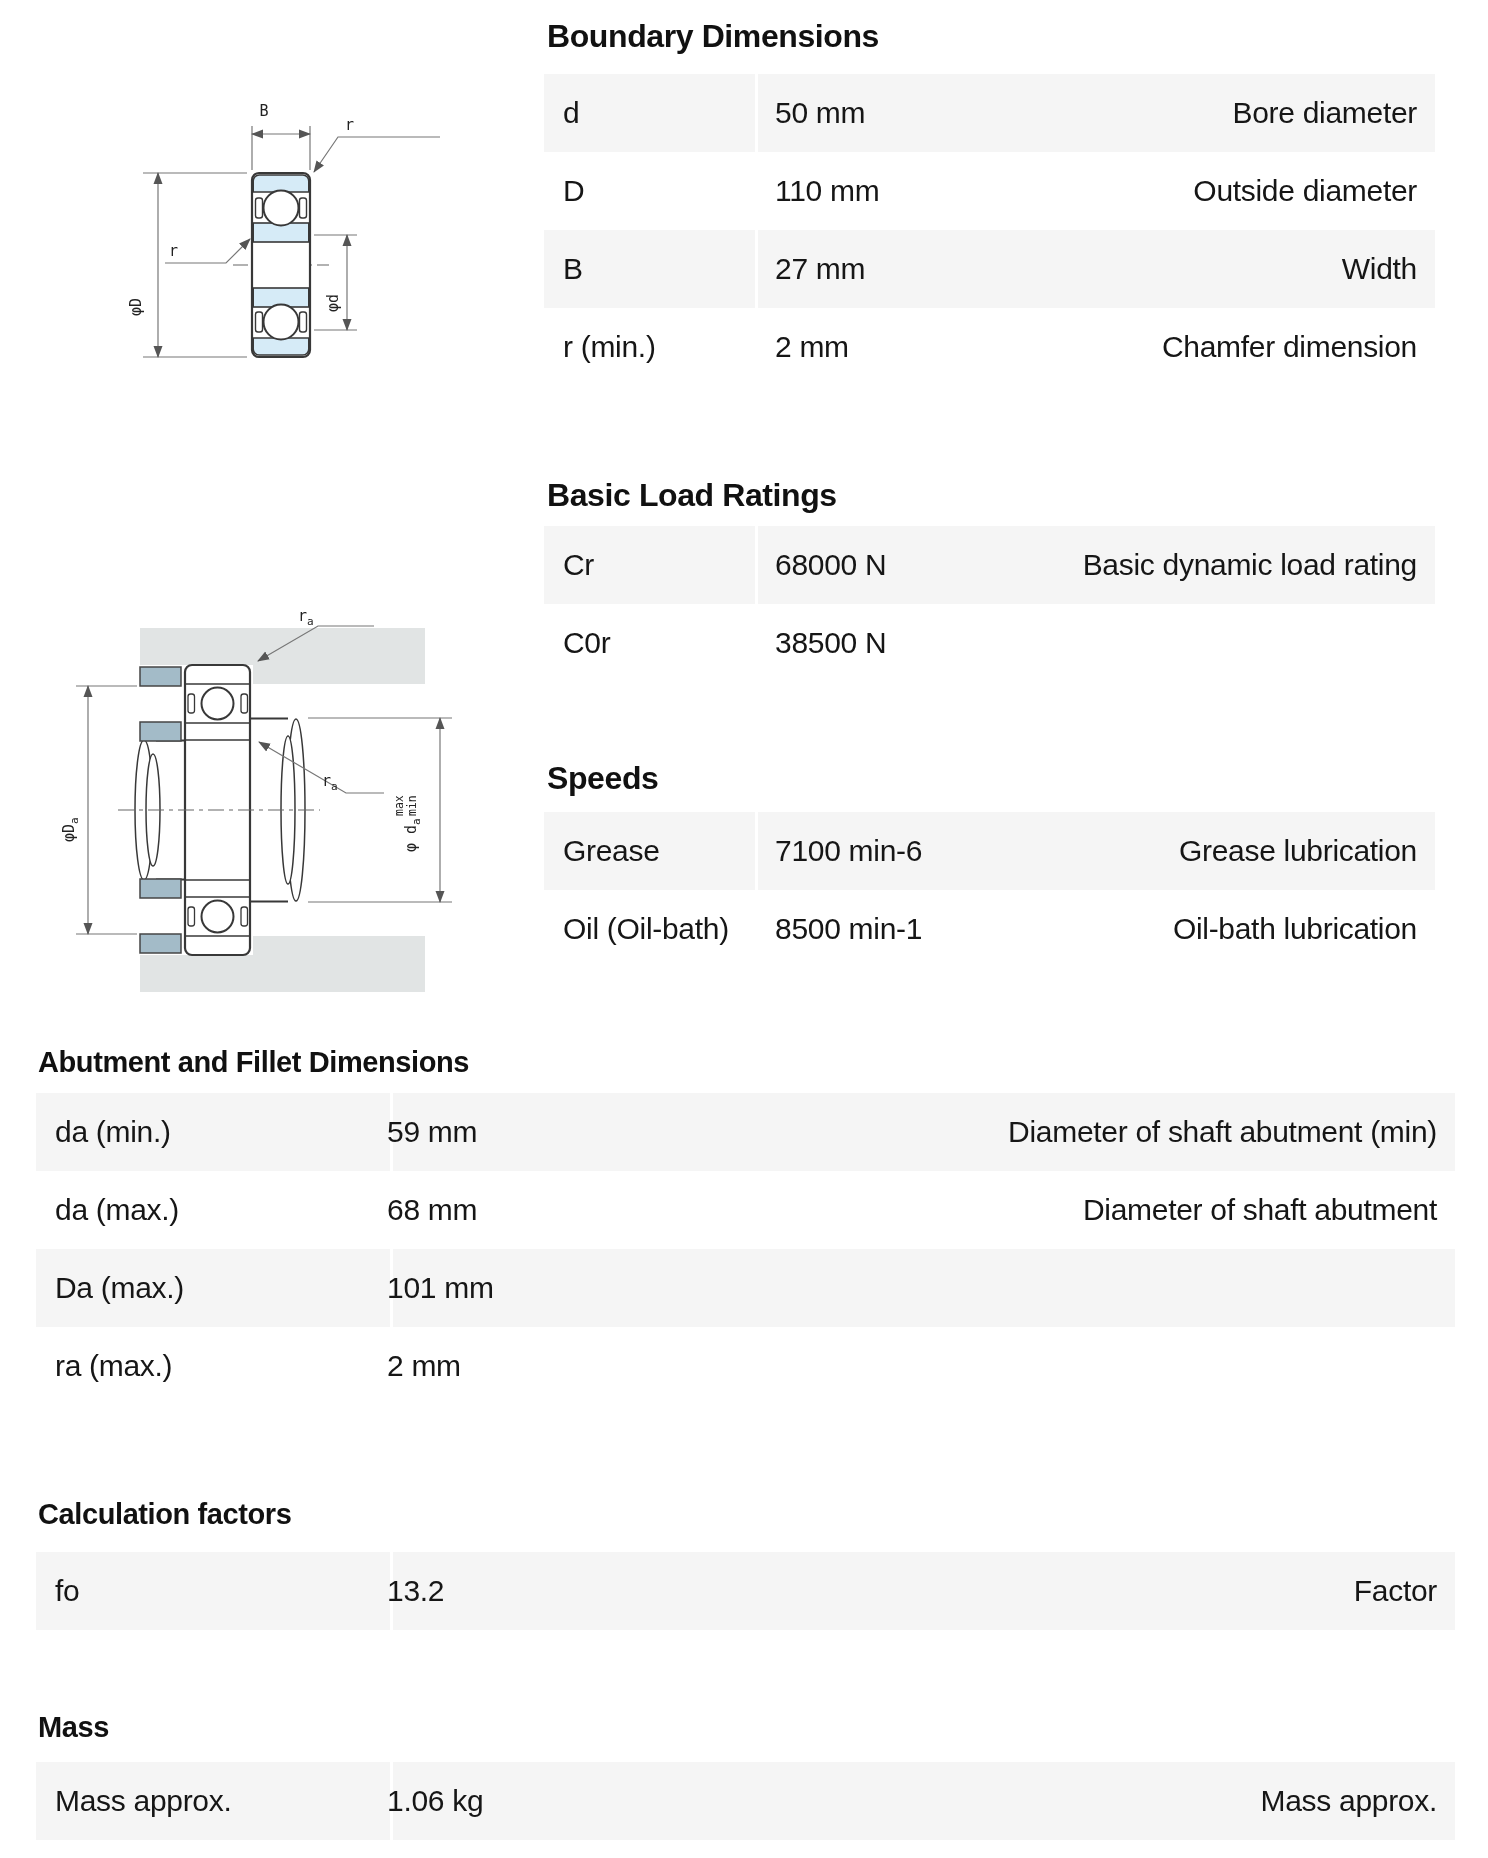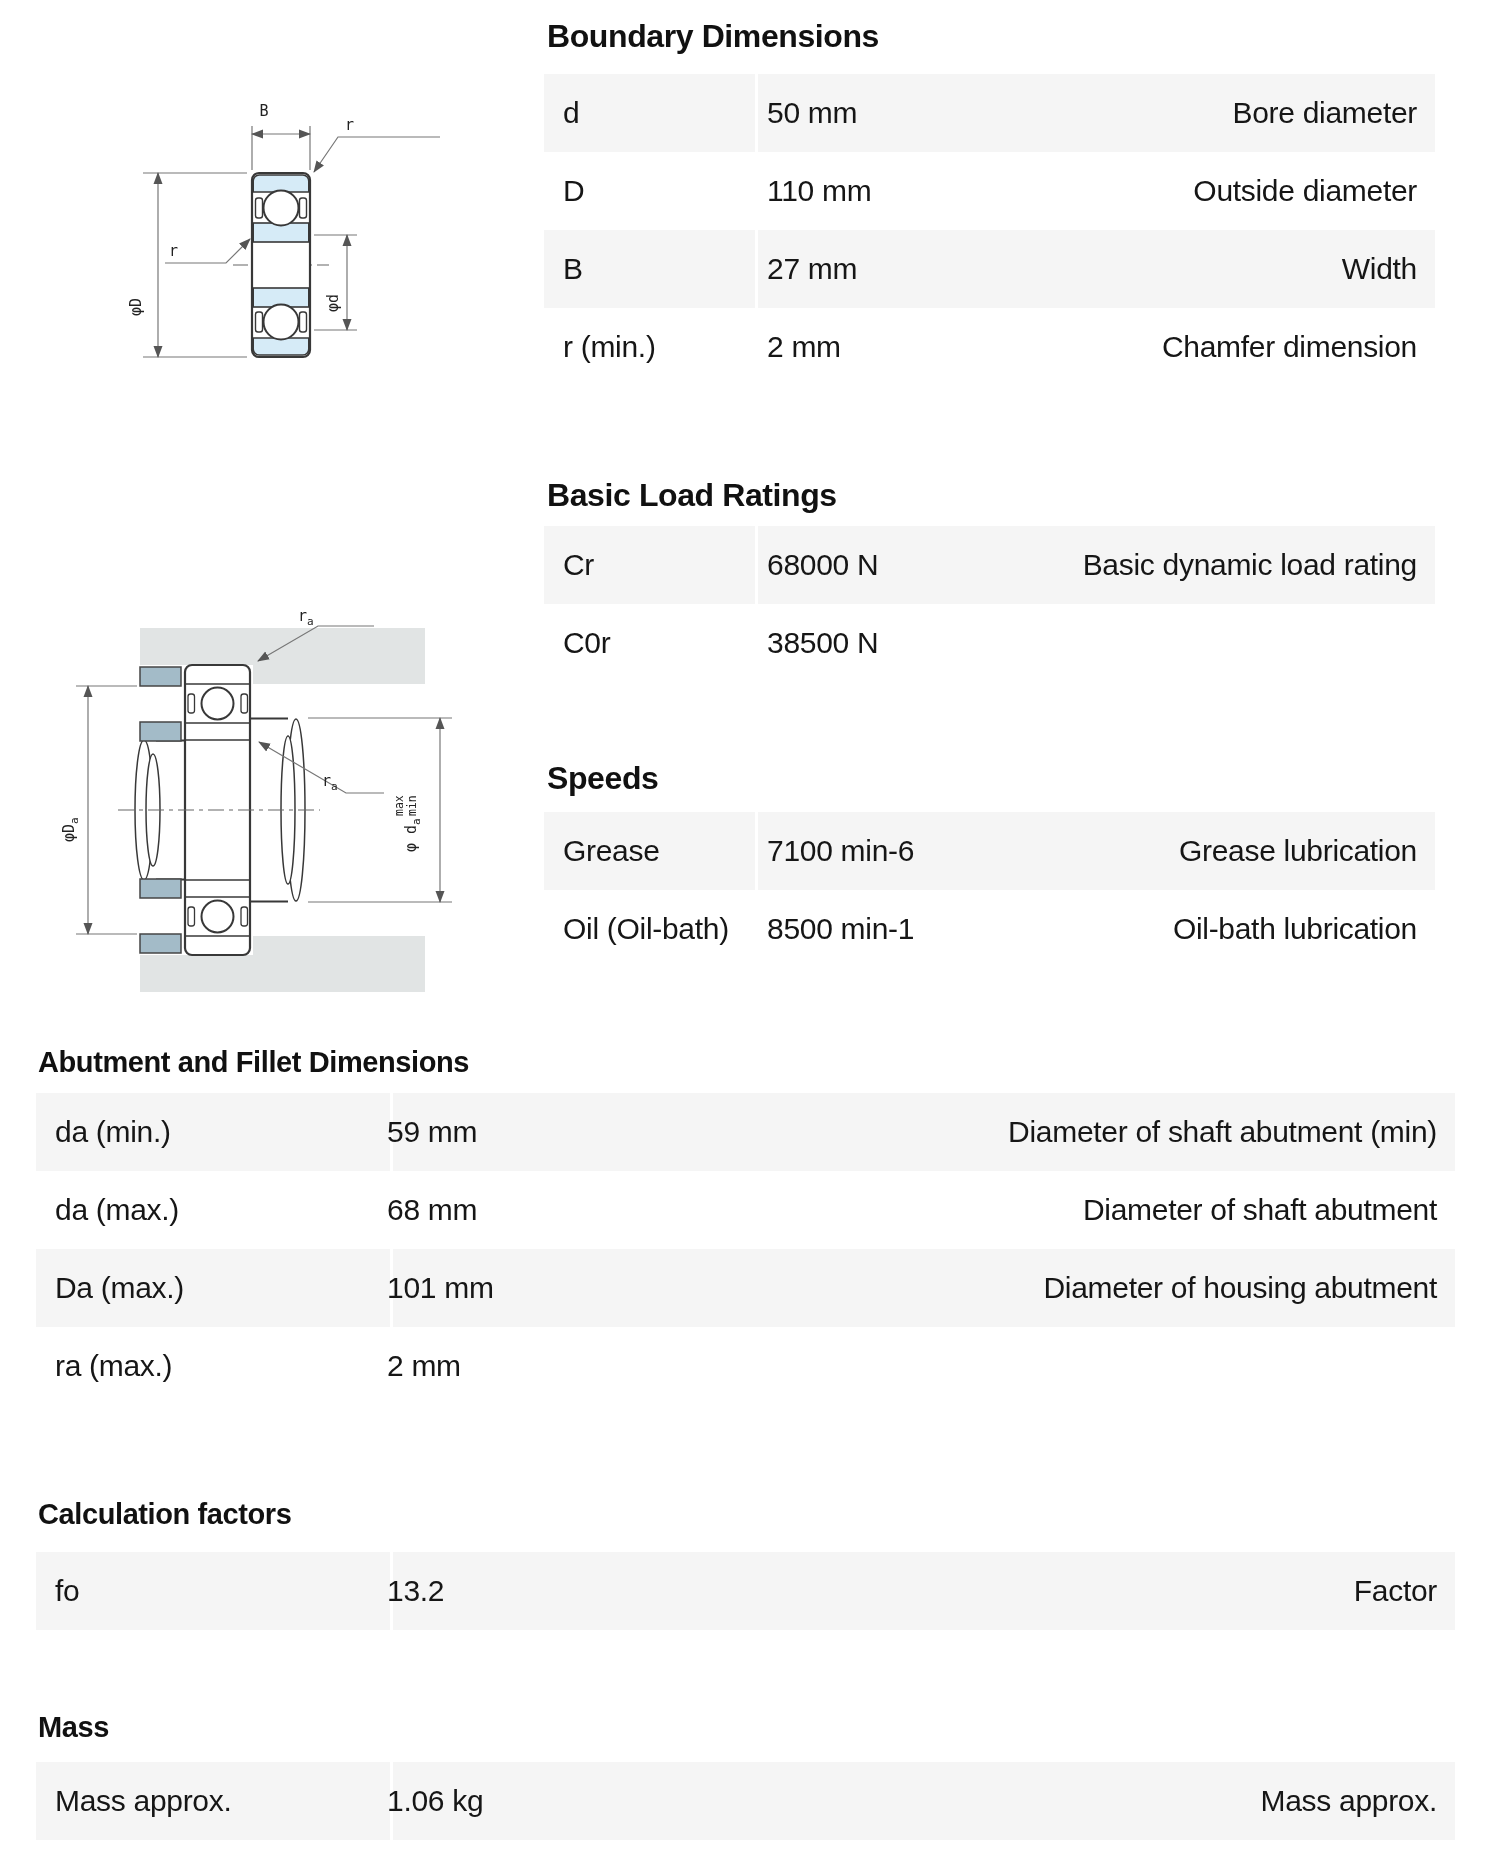--- a/index.html
+++ b/index.html
@@ -11,21 +11,21 @@
   .h-top{font-size:32px;}
   .h-bot{font-size:29px;}
   .tbl{position:absolute;}
   .row{position:relative;height:78px;}
   .row.alt{background:#f5f5f5;}
   .cell{position:absolute;top:0;line-height:78px;font-size:30px;letter-spacing:-0.3px;white-space:nowrap;}
   .cell-sym{left:19px;}
   .cell-desc{right:18px;}
   .seam{position:absolute;top:0;width:3px;height:100%;background:#ffffff;}
   .tbl-right{left:544px;width:891px;}
-  .tbl-right .cell-val{left:223px;}
+  .tbl-right .cell-val{left:231px;}
   .tbl-right .seam{left:211px;}
   .tbl-wide{left:36px;width:1419px;}
   .tbl-wide .cell-val{left:351px;}
   .tbl-wide .seam{left:354px;}
   svg text{font-family:"DejaVu Sans Mono",monospace;fill:#222;}
 </style>
 </head>
 <body>
 
 <svg style="position:absolute;left:95px;top:80px" width="350" height="330" viewBox="0 0 350 330">
@@ -211,21 +211,20 @@
   </div>
   <div class="row">
     <span class="cell cell-sym">da (max.)</span>
     <span class="cell cell-val">68 mm</span>
     <span class="cell cell-desc">Diameter of shaft abutment</span>
   </div>
   <div class="row alt">
     <div class="seam"></div>
     <span class="cell cell-sym">Da (max.)</span>
     <span class="cell cell-val">101 mm</span>
-    <span class="cell cell-desc">Diameter of housing abutment</span>
   </div>
   <div class="row">
     <span class="cell cell-sym">ra (max.)</span>
     <span class="cell cell-val">2 mm</span>
   </div>
 </div>
 
 <div class="tbl tbl-wide" style="top:1552px">
   <div class="row alt">
     <div class="seam"></div>

